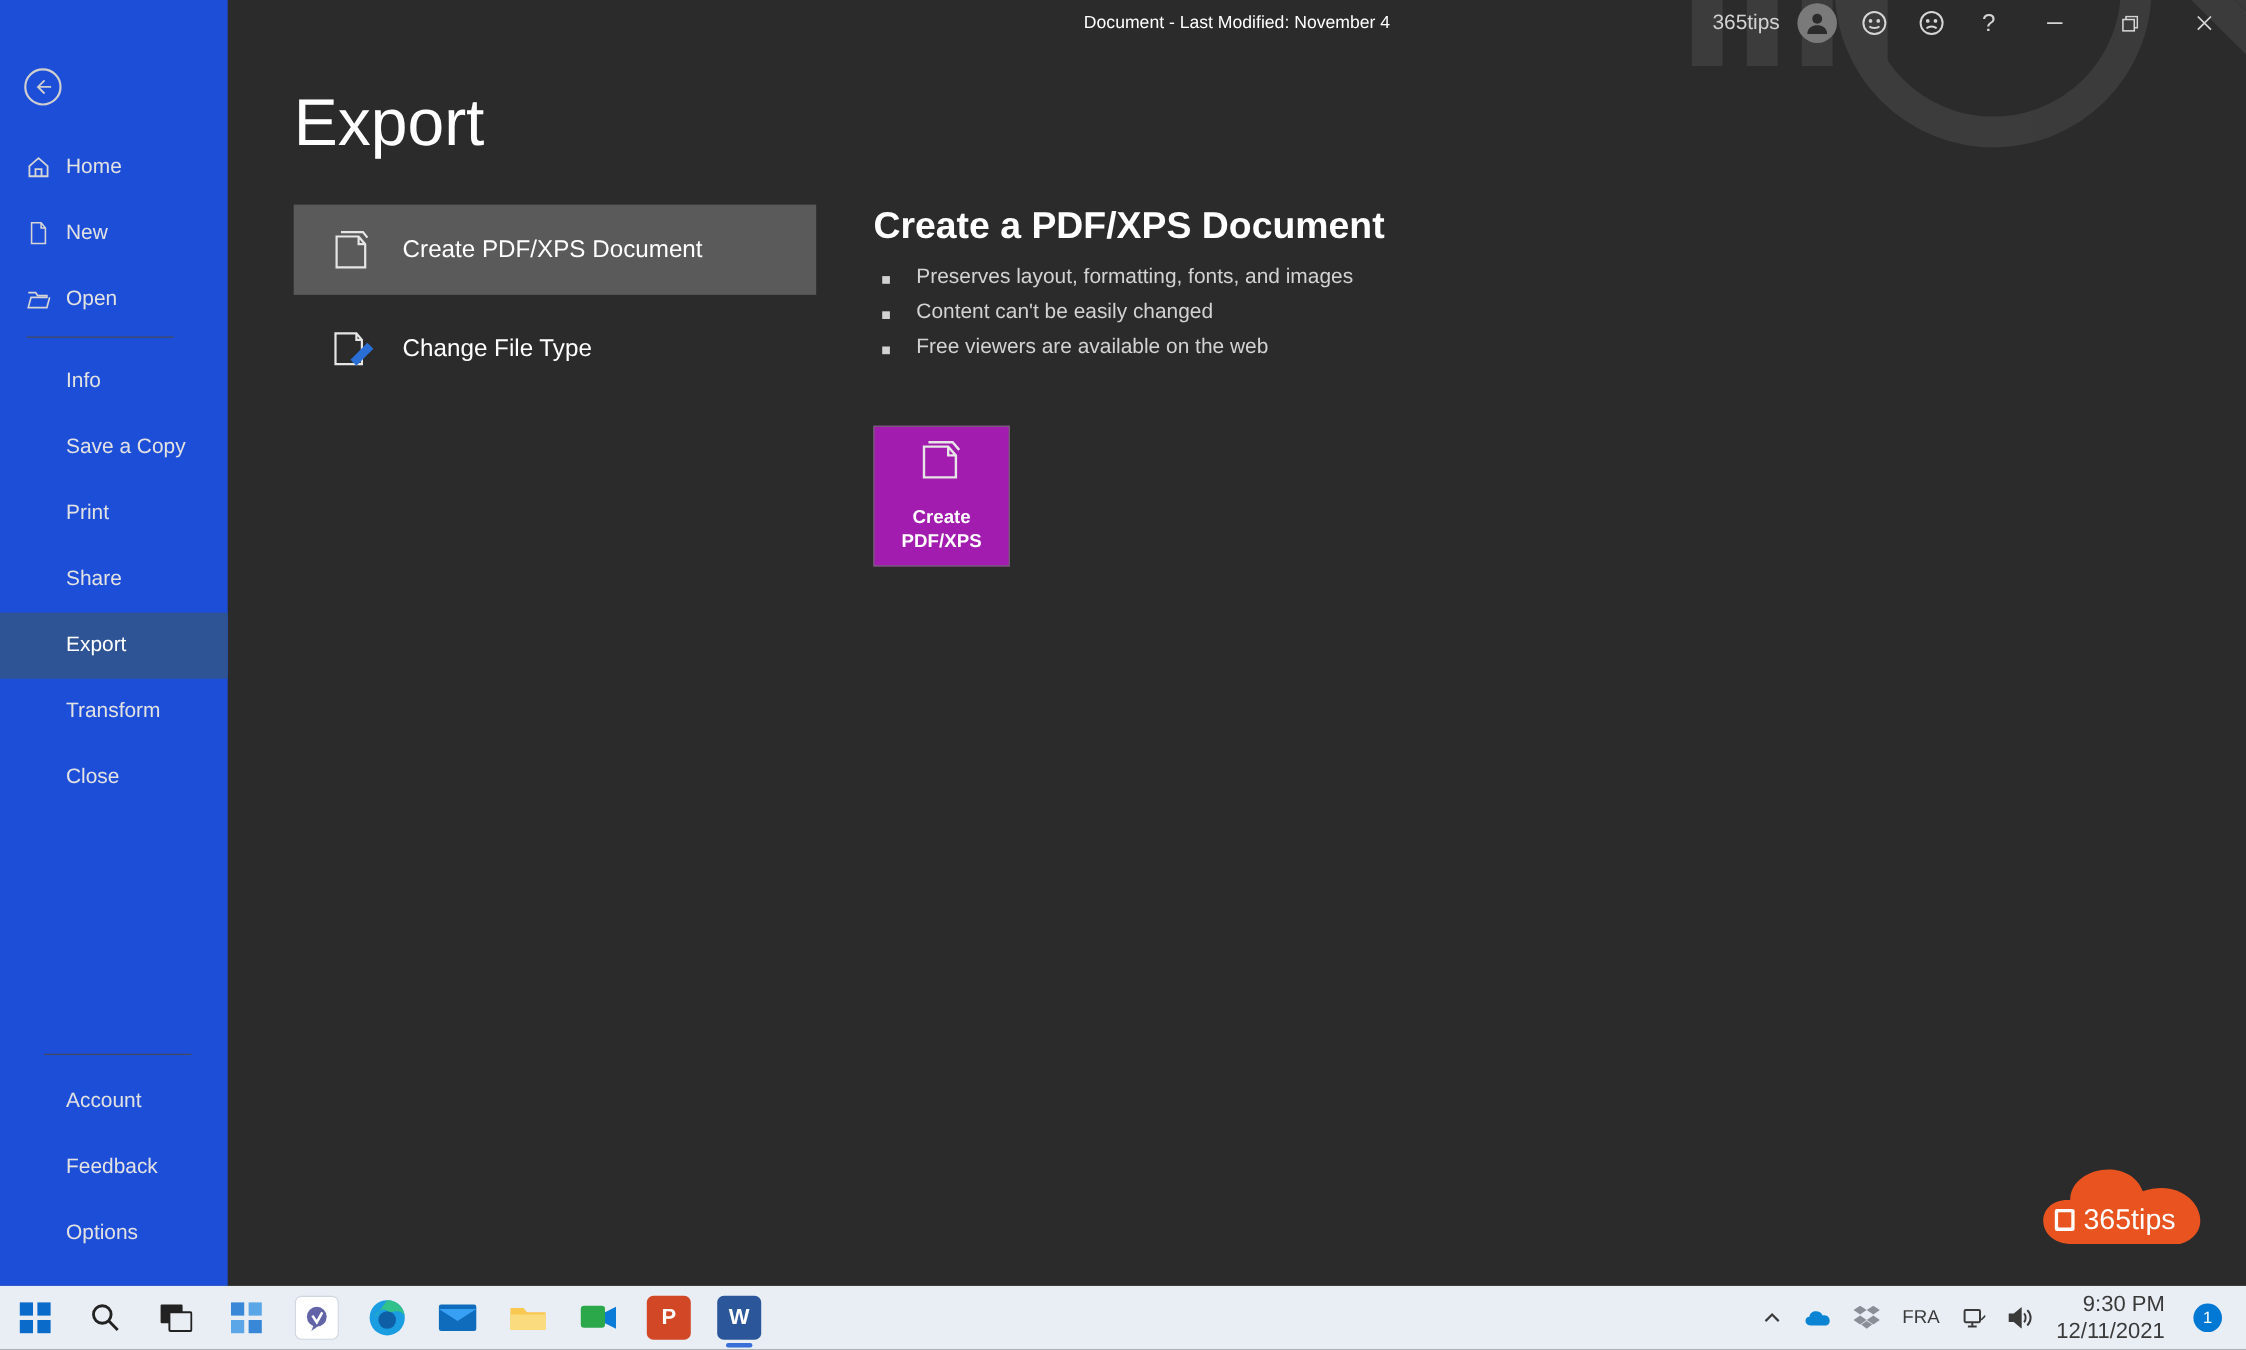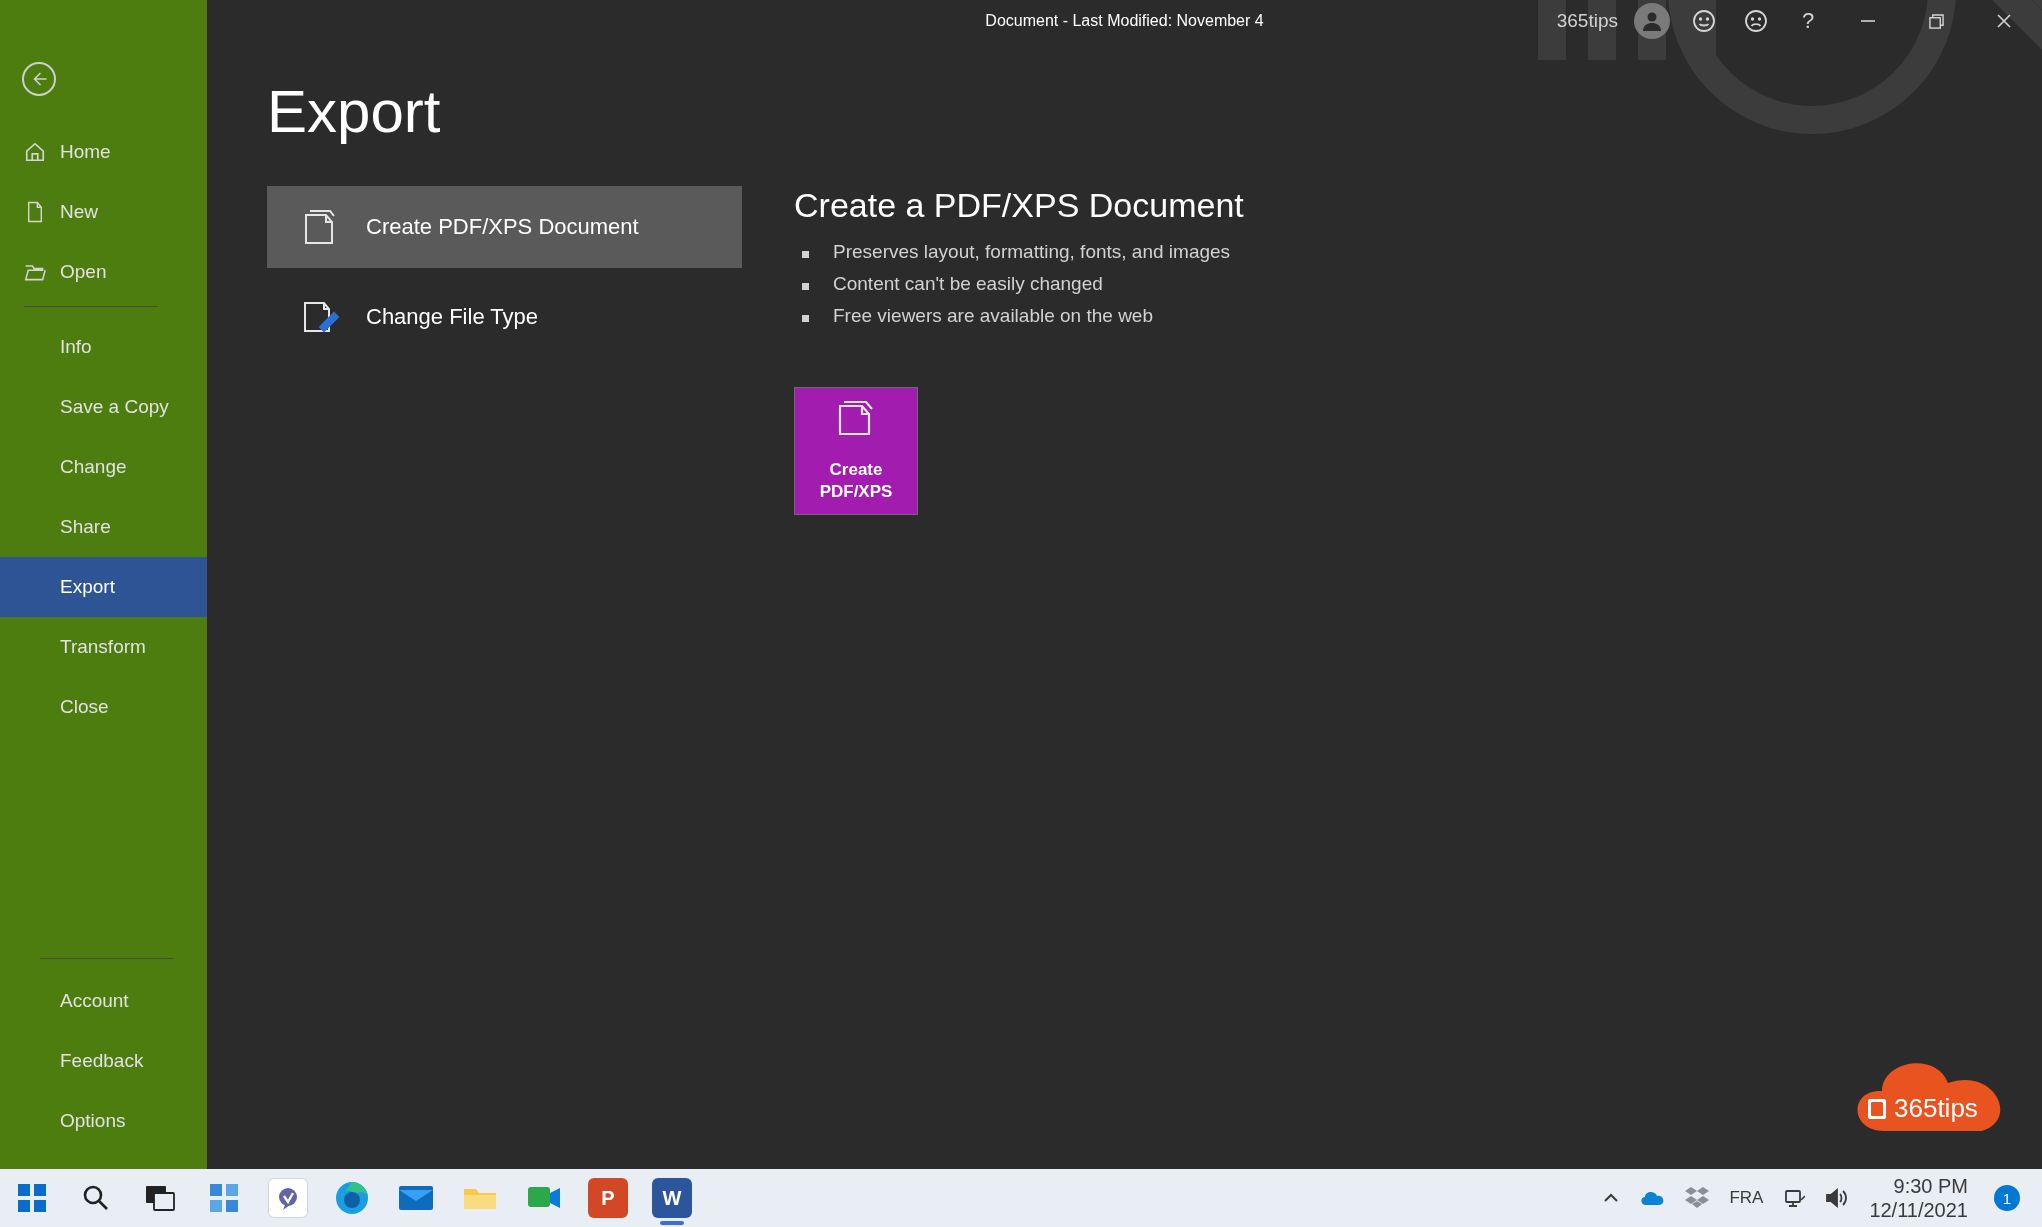--- a/index.html
+++ b/index.html
@@ -20,21 +20,21 @@
     right: -90px;
     width: 600px;
     height: 450px;
     opacity: 0.08;
     pointer-events: none;
   }
   
   .sidebar {
     width: 207px;
     height: 100%;
-    background: #4d7c0f;
+    background: #1d4ed8;
     display: flex;
     flex-direction: column;
     padding-top: 22px;
     z-index: 2;
   }
   .back-btn {
     width: 34px; height: 34px;
     border: 2px solid #cfcfcf;
     border-radius: 50%;
     margin: 40px 0 26px 22px;
@@ -120,21 +120,21 @@
   }
   .opt.selected { background:#5a5a5a; }
   .opt .oicon { width:44px;height:44px; margin-right:24px;display:flex;align-items:center;justify-content:center;}
 
   .detail {
     margin-left: 52px;
     padding-top: 0;
   }
   .detail-title {
     font-size: 34px;
-    font-weight: 400;
+    font-weight: 700;
     color: #fff;
     margin-bottom: 16px;
   }
   .detail ul {
     list-style:none;
   }
   .detail li {
     display:flex;align-items:flex-start;
     font-size: 19px;
     color:#d2d2d2;
@@ -247,21 +247,21 @@
       <span>Open</span>
     </div>
     <div class="nav-divider"></div>
     <div class="nav-sub">
         <span>Info</span>
       </div>
     <div class="nav-sub">
         <span>Save a Copy</span>
       </div>
     <div class="nav-sub">
-        <span>Change</span>
+        <span>Print</span>
       </div>
     <div class="nav-sub">
         <span>Share</span>
       </div>
     <div class="nav-sub active">
         <span>Export</span>
       </div>
     <div class="nav-sub">
         <span>Transform</span>
       </div>

